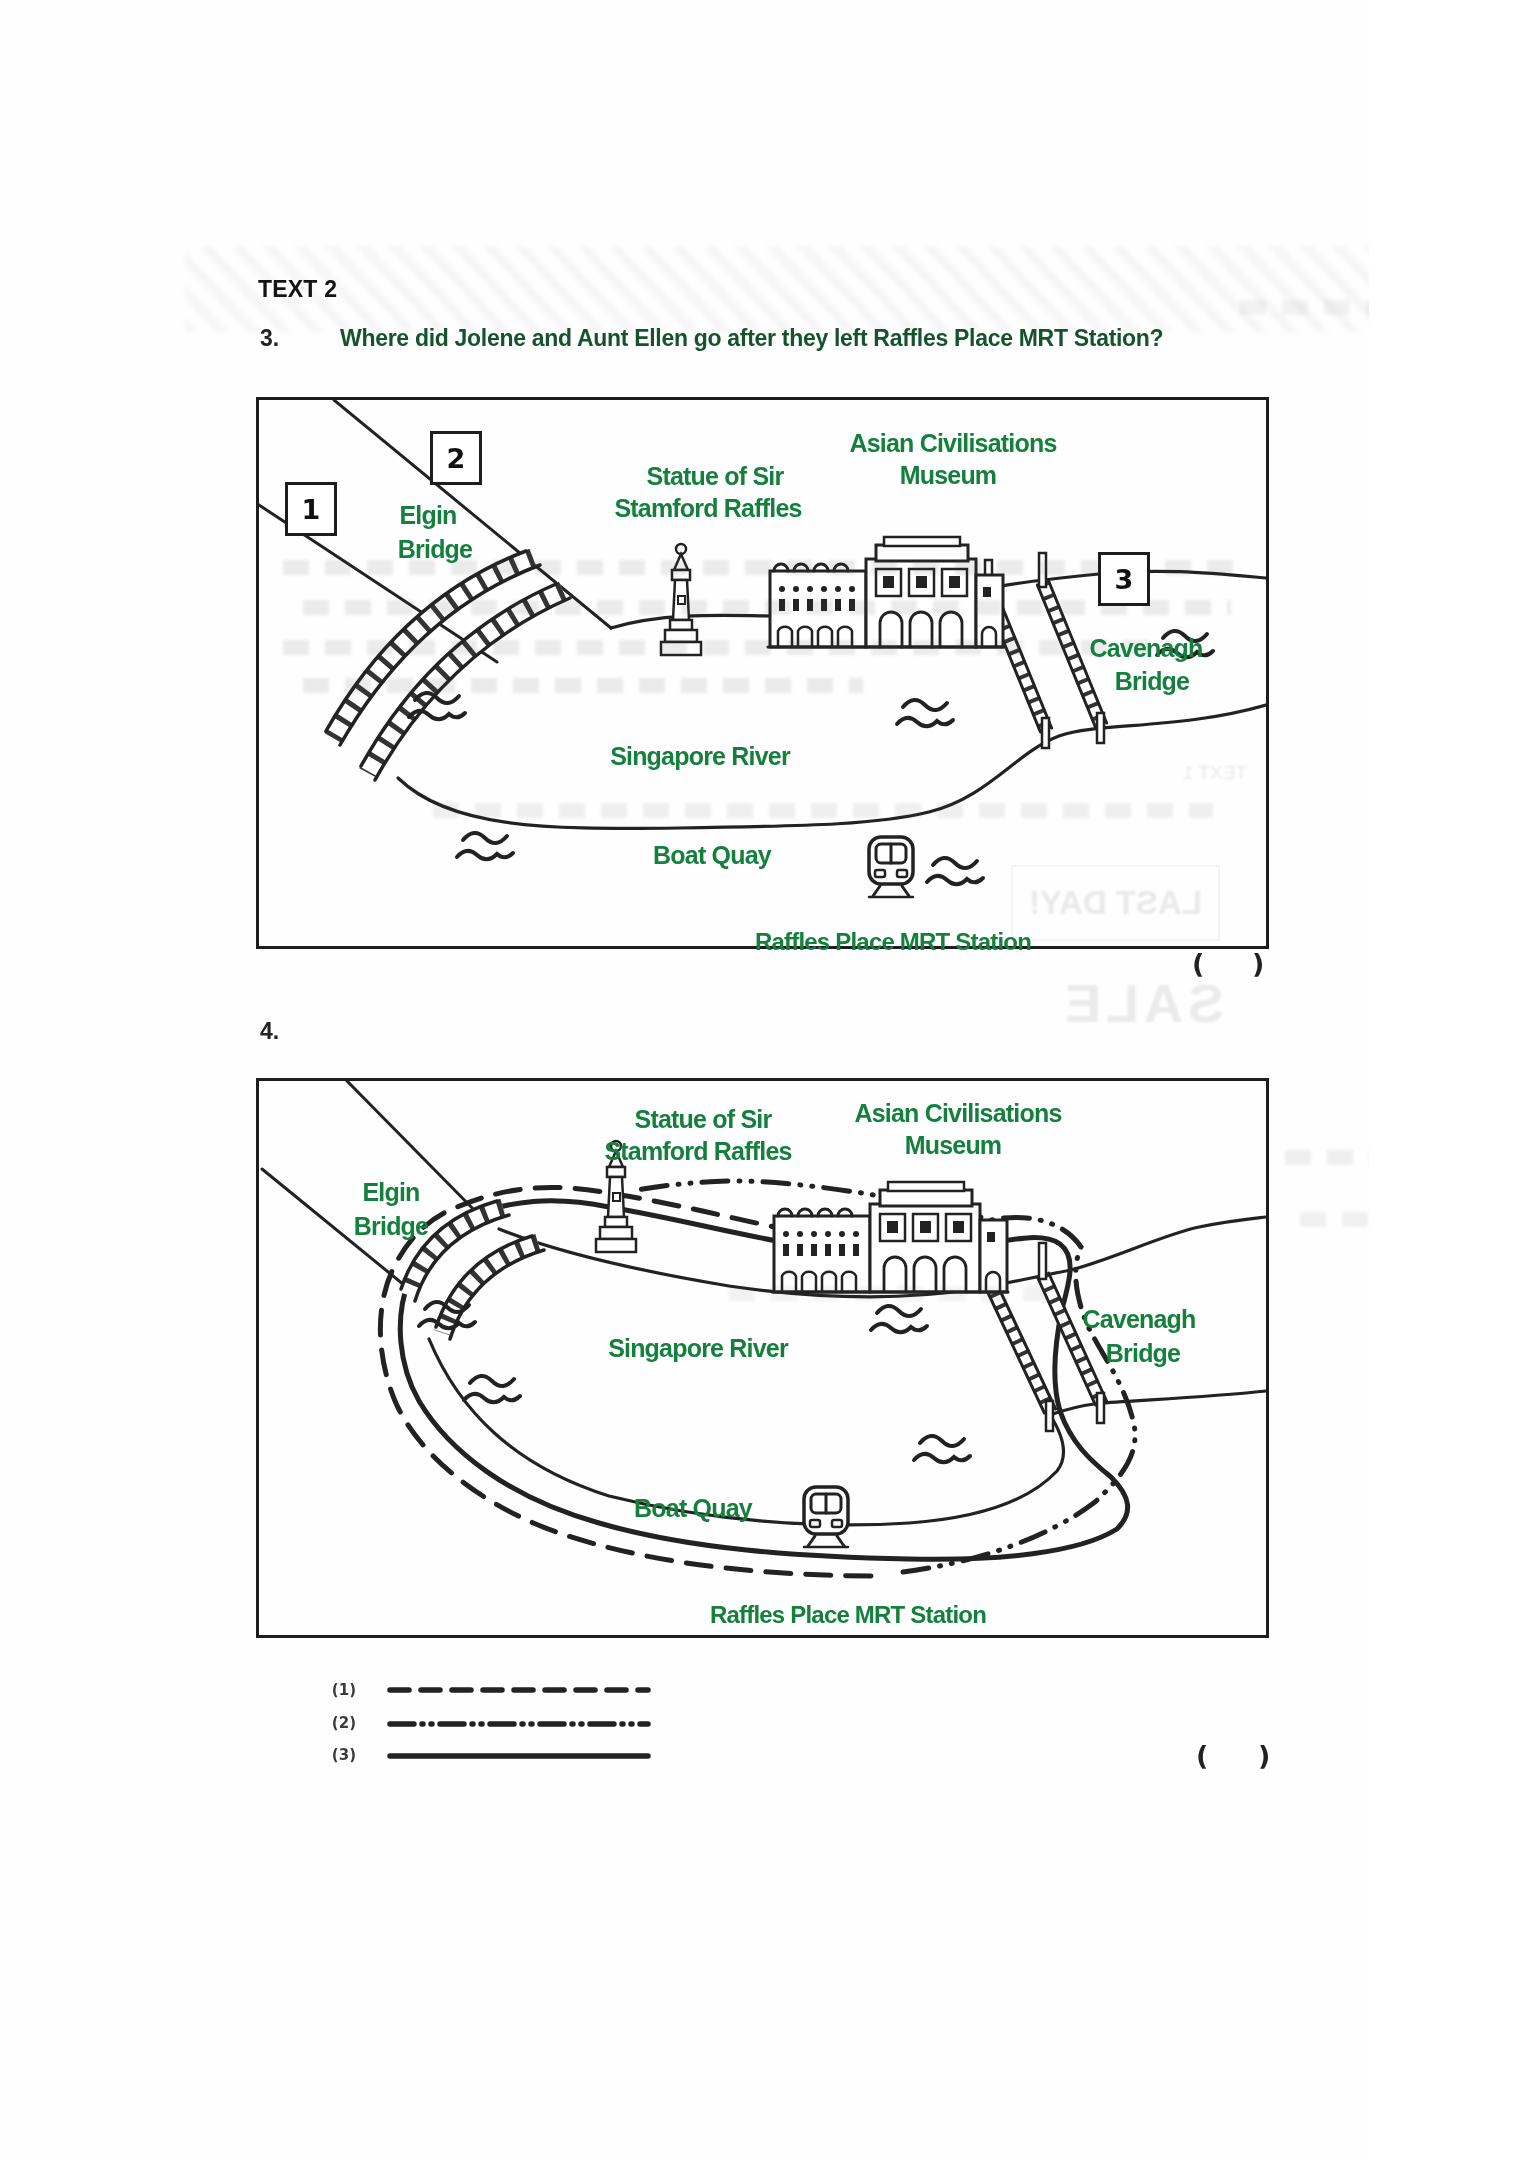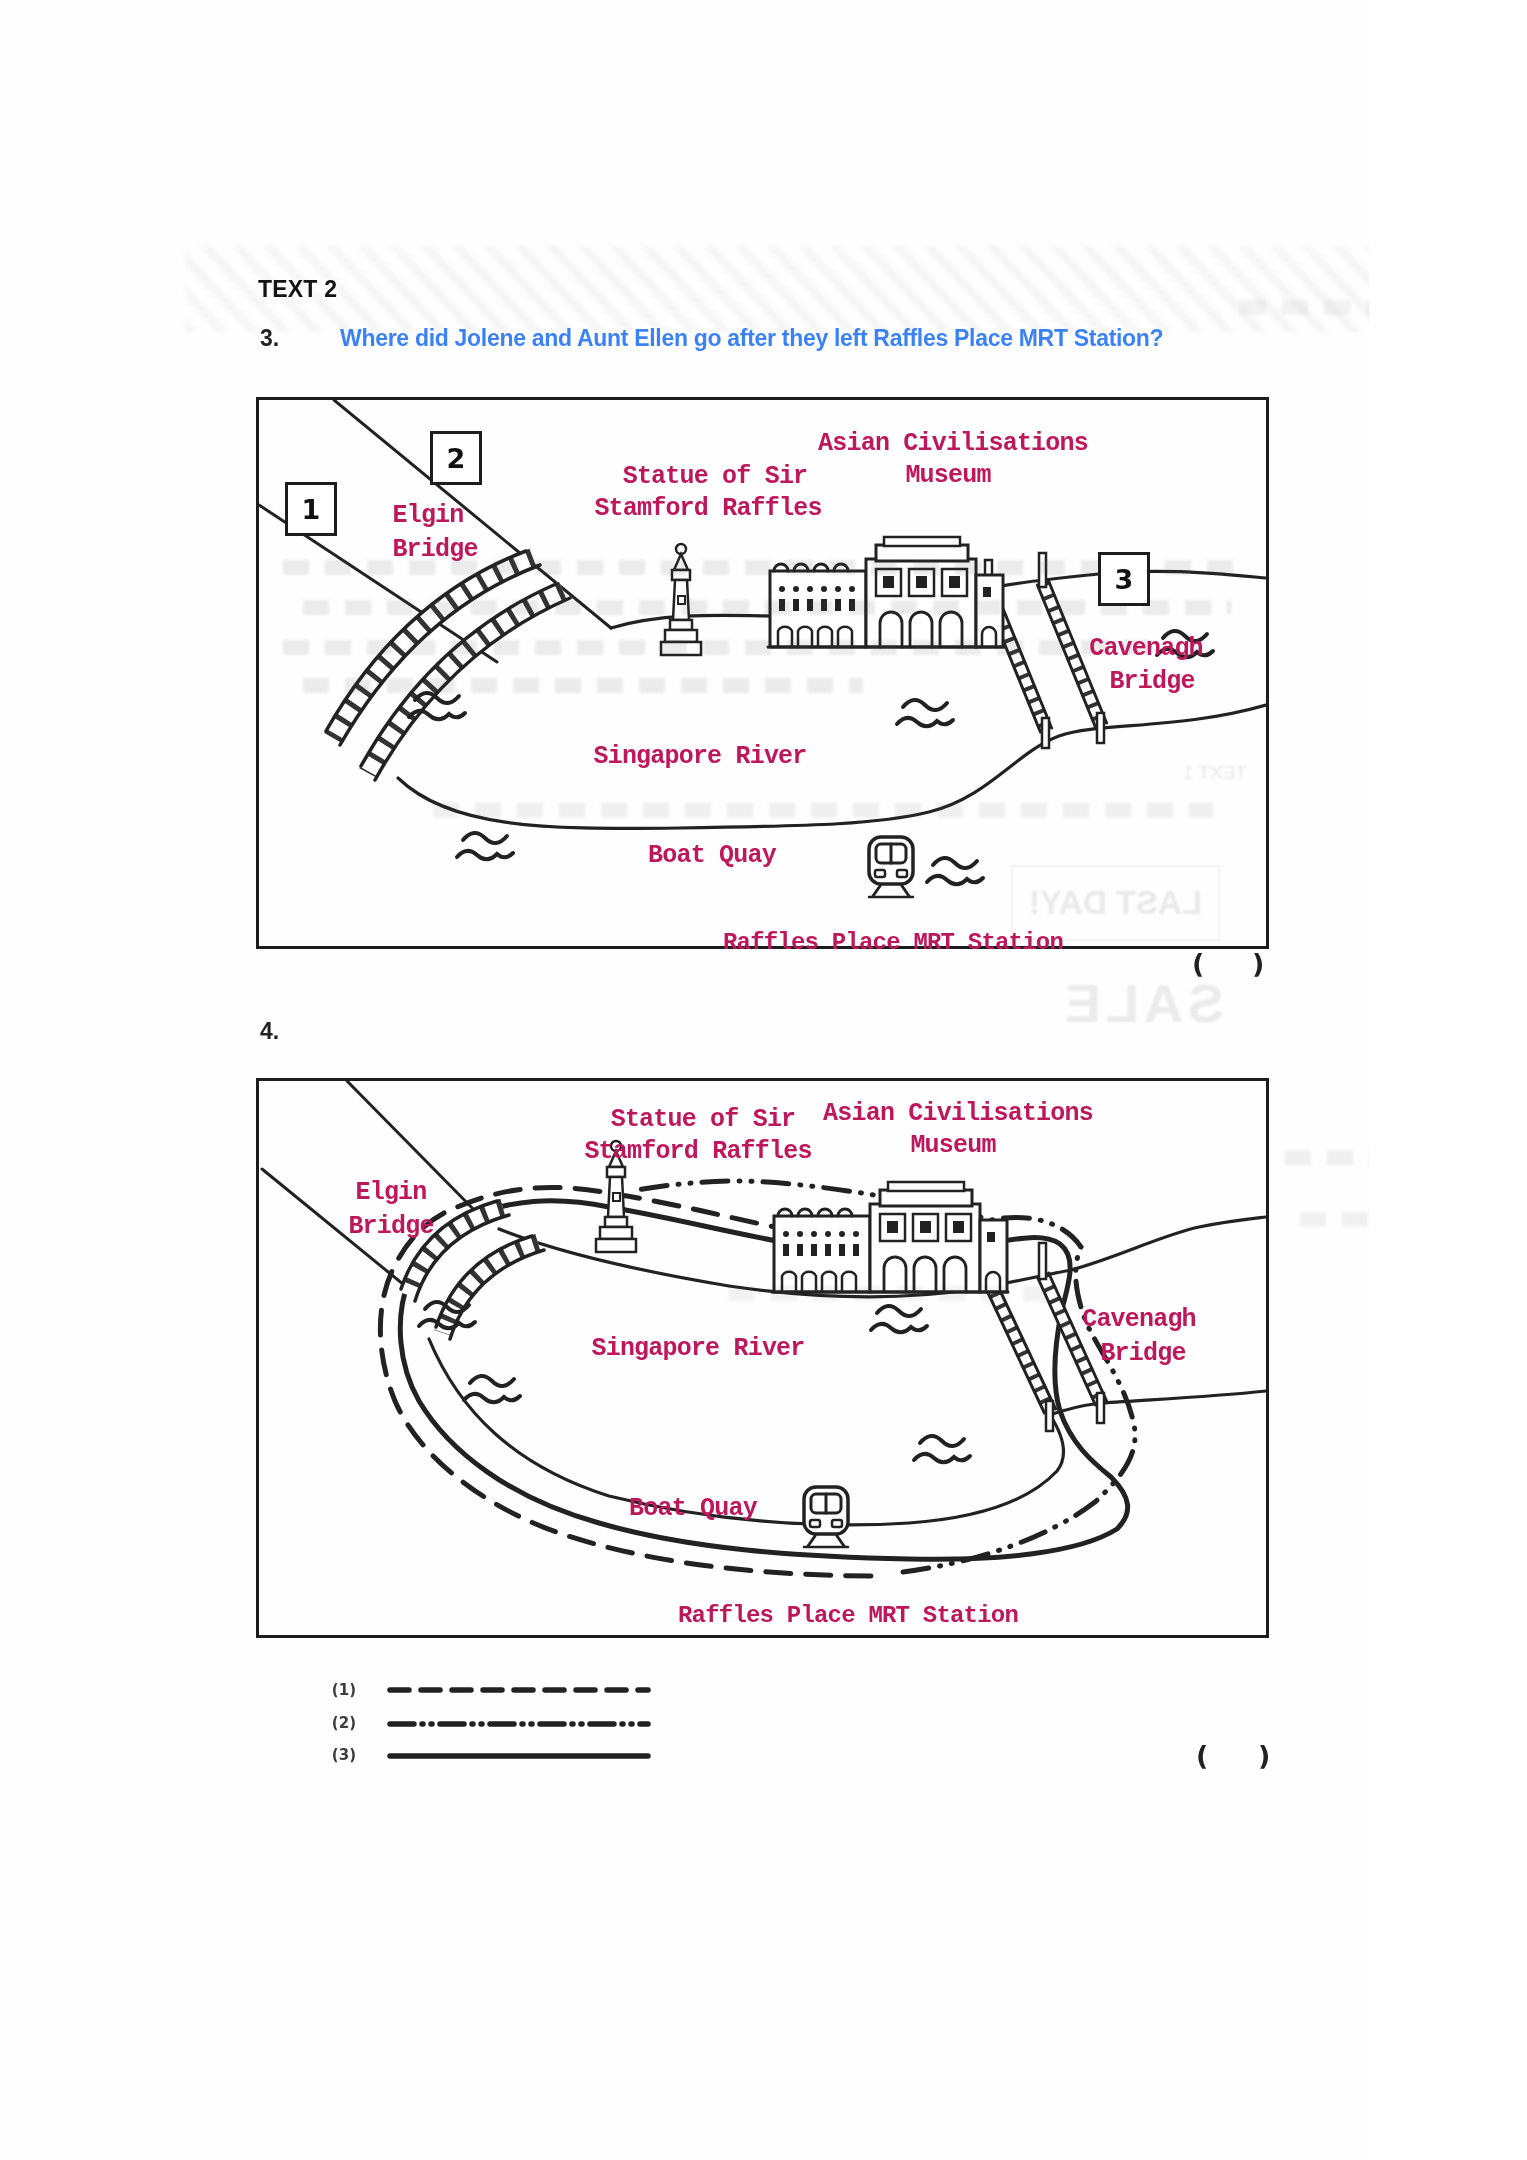--- a/index.html
+++ b/index.html
@@ -2,26 +2,26 @@
 <html><head>
 <meta charset="utf-8">
 <style>
   html,body{margin:0;padding:0;background:#ffffff;}
   .page{position:relative;width:1369px;height:2160px;background:#fefefe;overflow:hidden;
         font-family:"Liberation Sans",sans-serif;color:#1b1b1b;}
   .texture-band{position:absolute;left:185px;top:246px;width:1342px;height:86px;
         background:repeating-linear-gradient(47deg,rgba(90,90,90,.05) 0 9px,rgba(255,255,255,0) 9px 23px);
         filter:blur(2px);}
   .section-label{position:absolute;left:258px;top:276px;font-size:23px;font-weight:700;letter-spacing:.2px;color:#141414;}
-  .question{position:absolute;font-size:23px;font-weight:700;letter-spacing:-.3px;color:#3b82f6;white-space:nowrap;}
+  .question{position:absolute;font-size:23px;font-weight:700;letter-spacing:-.3px;color:#14532d;white-space:nowrap;}
   .qnum{position:absolute;font-size:23px;font-weight:700;color:#222;}
   .map-box{position:absolute;border:3.5px solid #1d1d1d;background:transparent;}
   .map-svg{position:absolute;left:0;top:0;}
-  .mlabel{position:absolute;transform:translate(-50%,-50%);font-family:Liberation Mono, monospace;
-        font-size:25px;font-weight:700;letter-spacing:-.8px;color:#be185d;white-space:nowrap;}
+  .mlabel{position:absolute;transform:translate(-50%,-50%);font-family:Liberation Sans, sans-serif;
+        font-size:25px;font-weight:700;letter-spacing:-.8px;color:#15803d;white-space:nowrap;}
   .mlabel.small{font-size:24px;margin-top:44px;}
   .marker{position:absolute;width:46px;height:48px;border:3px solid #1d1d1d;background:#fff;
         display:flex;align-items:center;justify-content:center;
         font-family:"DejaVu Sans",sans-serif;font-size:27px;font-weight:700;color:#111;}
   .bracket{position:absolute;font-size:27px;font-weight:700;color:#222;font-family:"DejaVu Sans",sans-serif;}
   .legend-label{position:absolute;width:34px;text-align:right;font-size:15px;font-weight:700;color:#3c3c3c;
         filter:blur(.5px);font-family:"DejaVu Sans",sans-serif;}
   
   .gline{position:absolute;height:15px;opacity:.10;filter:blur(1.6px);
         background:repeating-linear-gradient(90deg,#4a4a4a 0 26px,transparent 26px 42px);}

